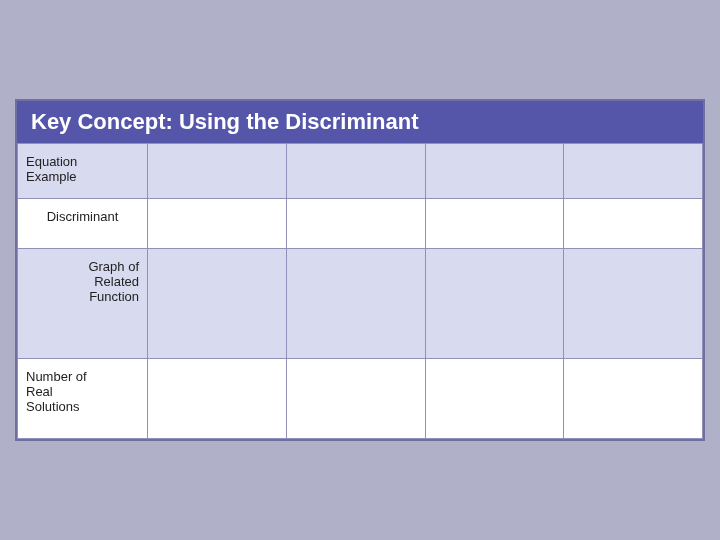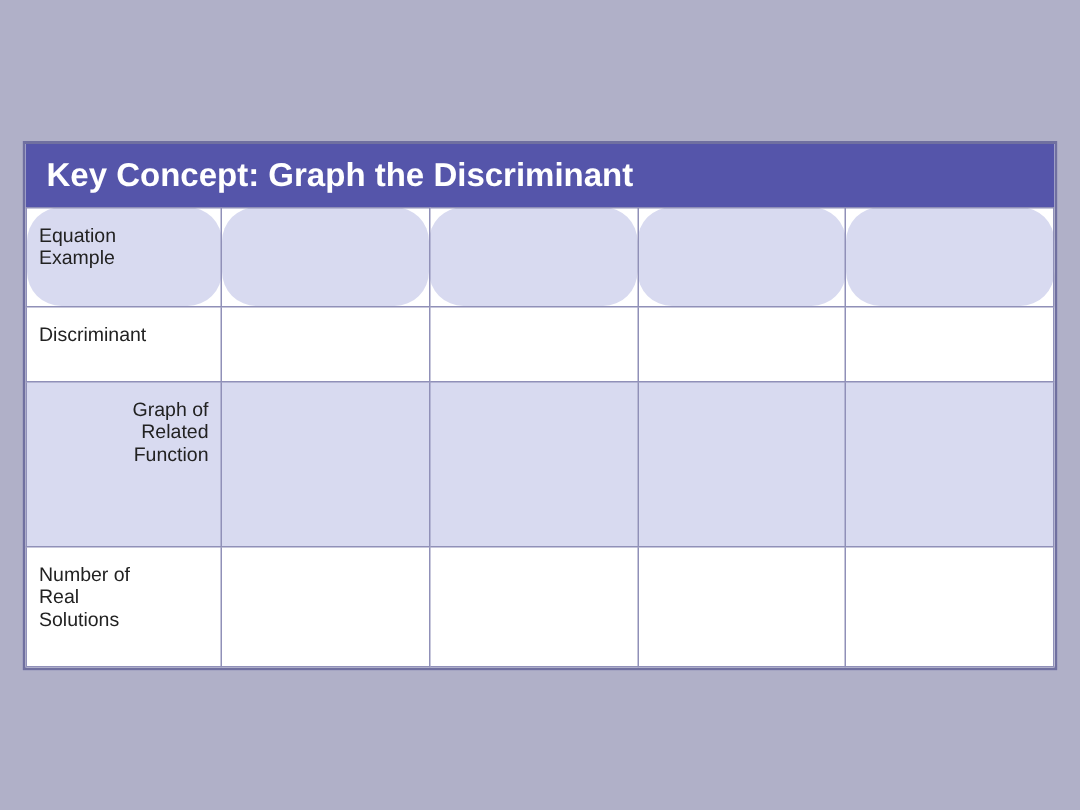--- a/index.html
+++ b/index.html
@@ -82,34 +82,34 @@
       text-align: right;
     }
 
     .row-solutions td {
       height: 80px;
       vertical-align: top;
       margin-top: 20px;
     }
 
     .row-equation td {
-      height: 66px;
-      border-radius: 23px;
+      height: 55px;
     }
 
     .row-discriminant td {
       height: 50px;
+      text-align: center;
     }
   </style>
 </head>
 <body>
 
 <div class="page-container">
   <div class="card">
-    <div class="card-header">Key Concept: Graph the Discriminant</div>
+    <div class="card-header">Key Concept: Using the Discriminant</div>
     <div class="table-wrapper">
       <table>
         <tbody>
 
           <tr class="row-equation">
             <td style="white-space: pre-line; background:#d8daf0;">Equation
 Example</td>
             <td style="background:#d8daf0;"></td>
             <td style="background:#d8daf0;"></td>
             <td style="background:#d8daf0;"></td>

